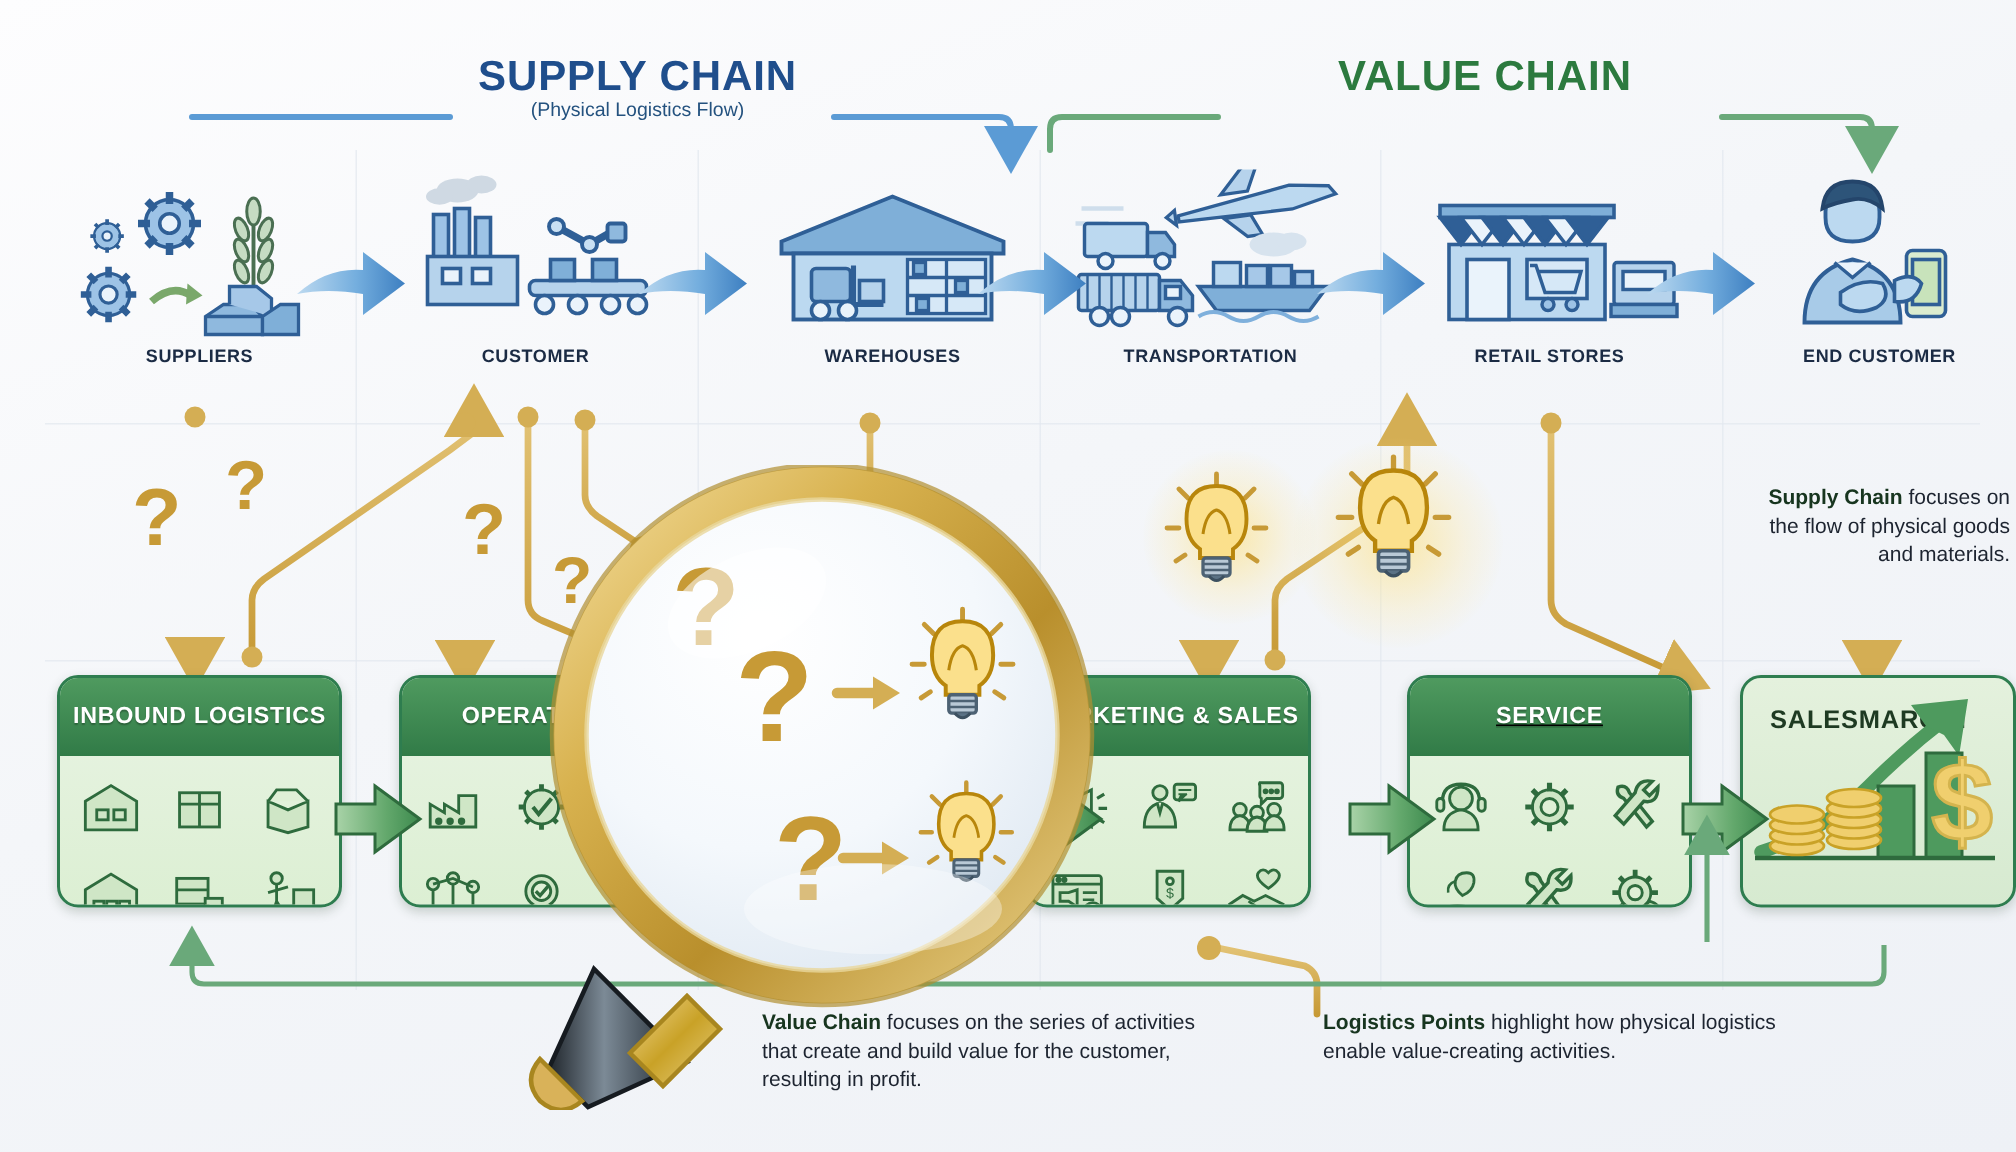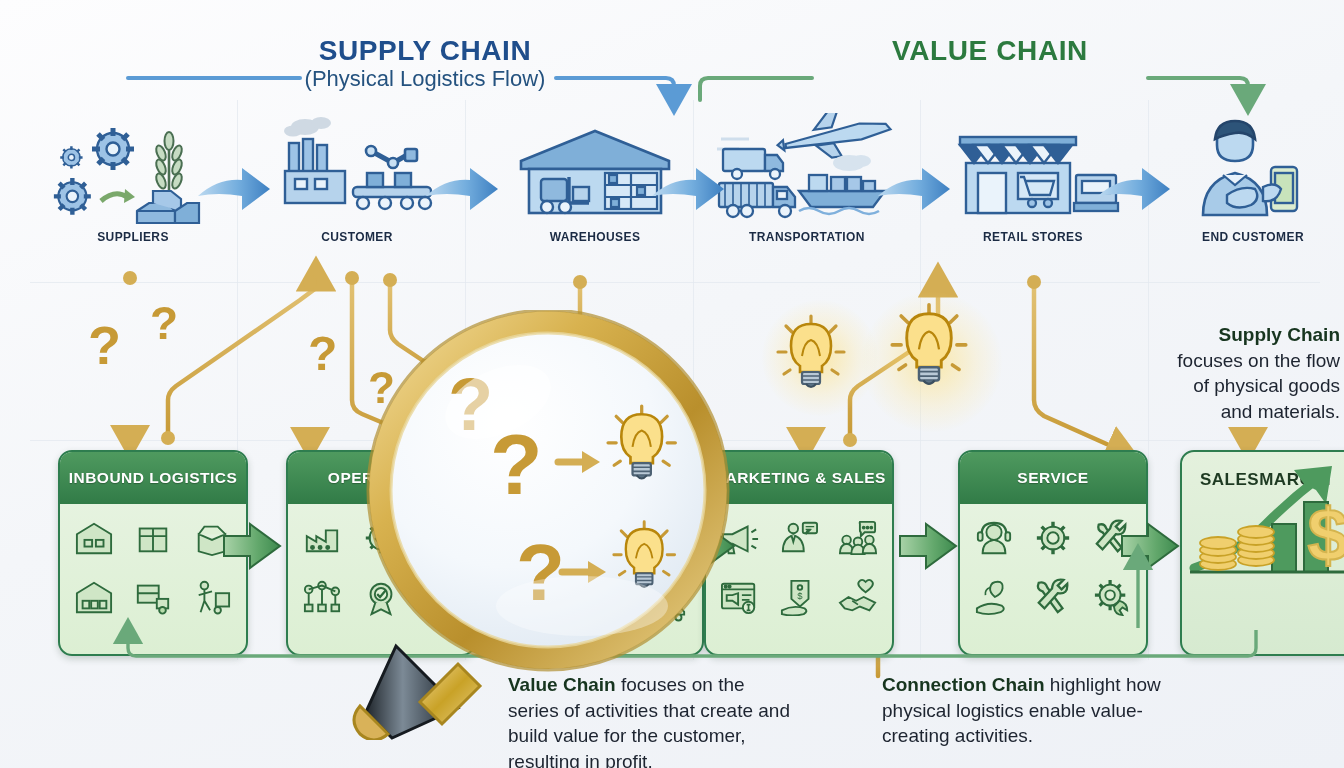--- a/index.html
+++ b/index.html
@@ -14,21 +14,21 @@
   
   .grid-line { position: absolute; background: #e3e8ef; opacity: .75; }
   .grid-v { width: 1px; }
   .grid-h { height: 1px; }
 
   
   .chain-title { position: absolute; text-align: center; }
   .chain-title .t1 {
     font-size: 28px; font-weight: bold; letter-spacing: .6px; line-height: 1.05;
   }
-  .chain-title .t2 { font-size: 22px; line-height: 1.3; }
+  .chain-title .t2 { font-size: 13px; line-height: 1.3; }
   #supply-title { left: 230px; top: 36px; width: 390px; }
   #supply-title .t1 { color: #1f4e8c; }
   #supply-title .t2 { color: #24527f; }
   #value-title { left: 790px; top: 36px; width: 400px; }
   #value-title .t1 { color: #2c7a3f; }
   #value-title .t2 { color: #2f6e3c; }
 
   
   svg.overlay { position: absolute; inset: 0; width: 1344px; height: 768px; pointer-events: none; }
 
@@ -38,26 +38,25 @@
     height: 118px; display: flex; align-items: center; justify-content: center;
   }
   .stage .caption {
     font-size: 12px; font-weight: bold; color: #1b2b44; letter-spacing: .4px;
     white-space: nowrap;
     text-align: center;
   }
 
   
   .vbox {
-    position: absolute; top: 450px; width: 190px; height: 206px;
+    position: absolute; top: 450px; width: 190px; height: 155px;
     border-radius: 14px; overflow: hidden;
     border: 2px solid #2e7d4f;
     background: linear-gradient(180deg, #e9f4e4 0%, #dcefd3 100%);
     box-shadow: 0 3px 7px rgba(40,70,45,.22);
-    margin-left: 20px;
   }
   .vbox .vhead {
     height: 52px; display: flex; align-items: center; justify-content: center;
     background: linear-gradient(180deg, #4f9a5f 0%, #317b47 100%);
     color: #ffffff; font-weight: bold; font-size: 15.5px; letter-spacing: .5px;
     text-align: center; line-height: 1.12; padding: 0 6px;
     text-shadow: 0 1px 1px rgba(0,0,0,.28);
   }
   .vbox .vbody {
     height: 126px; display: grid; grid-template-columns: repeat(3,1fr);
@@ -73,21 +72,21 @@
 
   .ic { width: 42px; height: 38px; display: block; }
 
   
   .gchev { position: absolute; top: 518px; width: 60px; height: 56px; }
 
   
   .barrow { position: absolute; top: 160px; width: 76px; height: 58px; }
 
   
-  .note { position: absolute; font-size: 19px; color: #1d2430; line-height: 1.35; }
+  .note { position: absolute; font-size: 14px; color: #1d2430; line-height: 1.35; }
   .note b { color: #17351f; }
   #note-supply { left: 1160px; top: 322px; width: 180px; text-align: right; }
   #note-value  { left: 508px; top: 672px; width: 292px; }
   #note-conn   { left: 882px; top: 672px; width: 306px; }
 
   
   .qm { position: absolute; font-weight: bold; color: #c79a36; line-height: 1;
         font-family: "Liberation Sans", sans-serif; }
 
   
@@ -662,21 +661,21 @@
       <svg class="ic" viewBox="0 0 44 40">
           <g stroke="#2e6b3d" stroke-width="2" fill="#cfe6c6">
             <path d="M30,4 q4,-4 7,0 q3,4 -7,11 q-10,-7 -7,-11 q3,-4 7,0 Z"></path>
             <path d="M3,26 L12,20 L20,24 L28,20 L40,26 L34,34 L24,30 L16,34 L8,32 Z"></path>
             <path d="M16,24 L22,28" fill="none" stroke-width="1.8"></path>
           </g>
         </svg>
     </div>
   </div>
 
-  <div class="vbox" style="left:938px;">
+  <div class="vbox" style="left:938px;text-decoration:underline;">
     <div class="vhead">SERVICE</div>
     <div class="vbody">
       <svg class="ic" viewBox="0 0 44 40">
           <g stroke="#2e6b3d" stroke-width="2" fill="#cfe6c6">
             <circle cx="22" cy="14" r="8"></circle>
             <path d="M10,36 q0,-12 12,-14 q12,2 12,14 Z"></path>
             <path d="M9,16 q0,-12 13,-12 q13,0 13,12" fill="none" stroke-width="2.4"></path>
             <rect x="5" y="14" width="5" height="9" rx="2.4"></rect>
             <rect x="34" y="14" width="5" height="9" rx="2.4"></rect>
           </g>
@@ -866,16 +865,16 @@
     </svg>
   </div>
 
   <div class="note" id="note-supply">
     <b>Supply Chain</b><span> focuses on the flow of physical goods and materials.</span>
   </div>
   <div class="note" id="note-value">
     <b>Value Chain</b><span> focuses on the series of activities that create and build value for the customer, resulting in profit.</span>
   </div>
   <div class="note" id="note-conn">
-    <b>Connection Chain</b><span> highlight how physical logistics enable value-creating activities.</span>
+    <b>Logistics Points</b><span> highlight how physical logistics enable value-creating activities.</span>
   </div>
 
 </div>
 
 </body></html>

